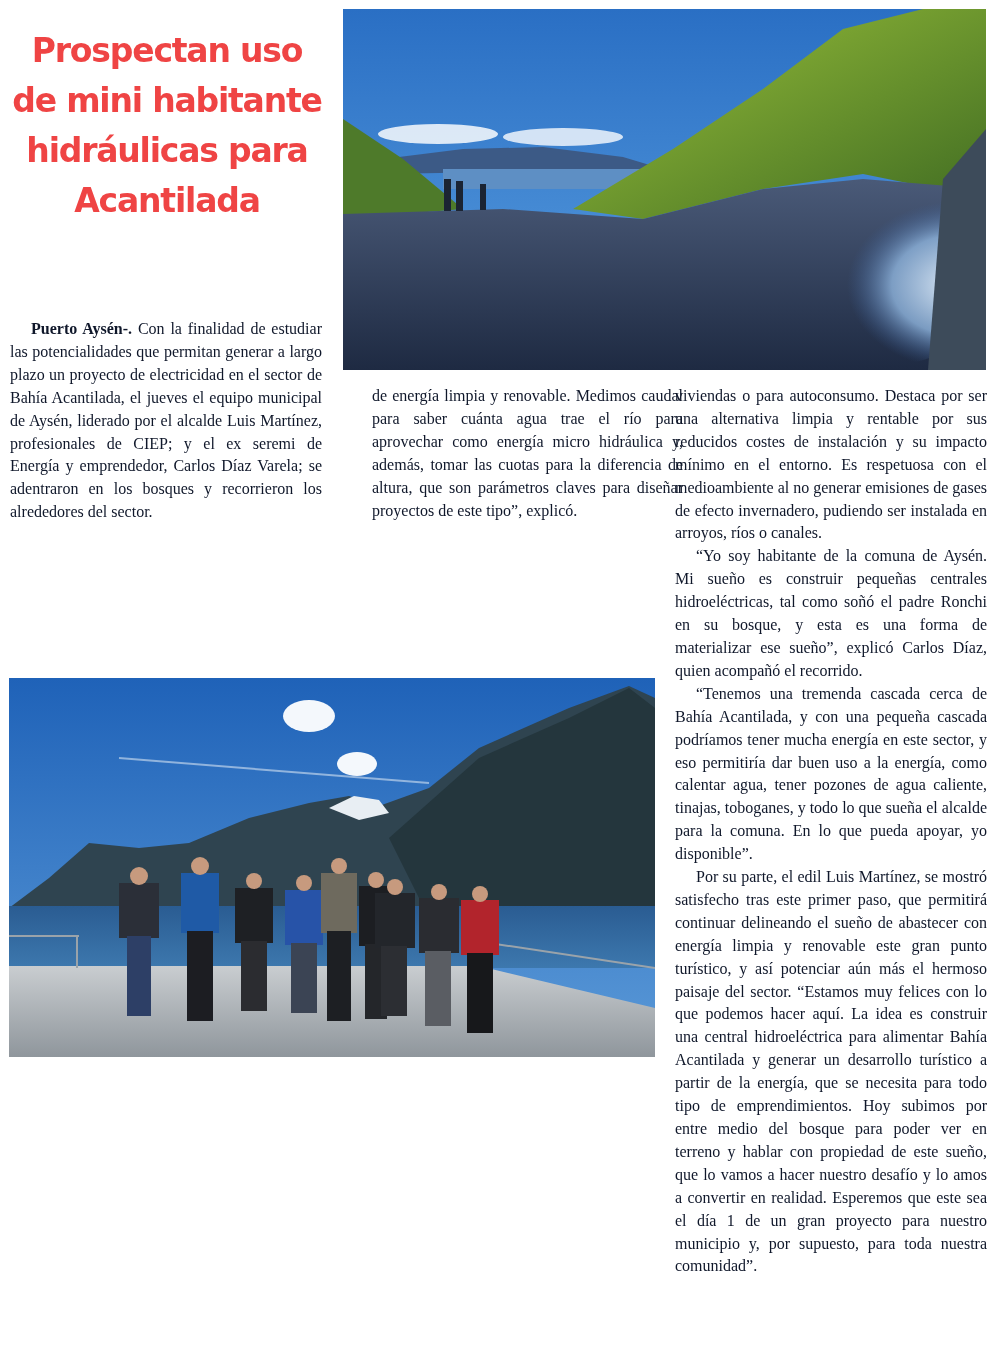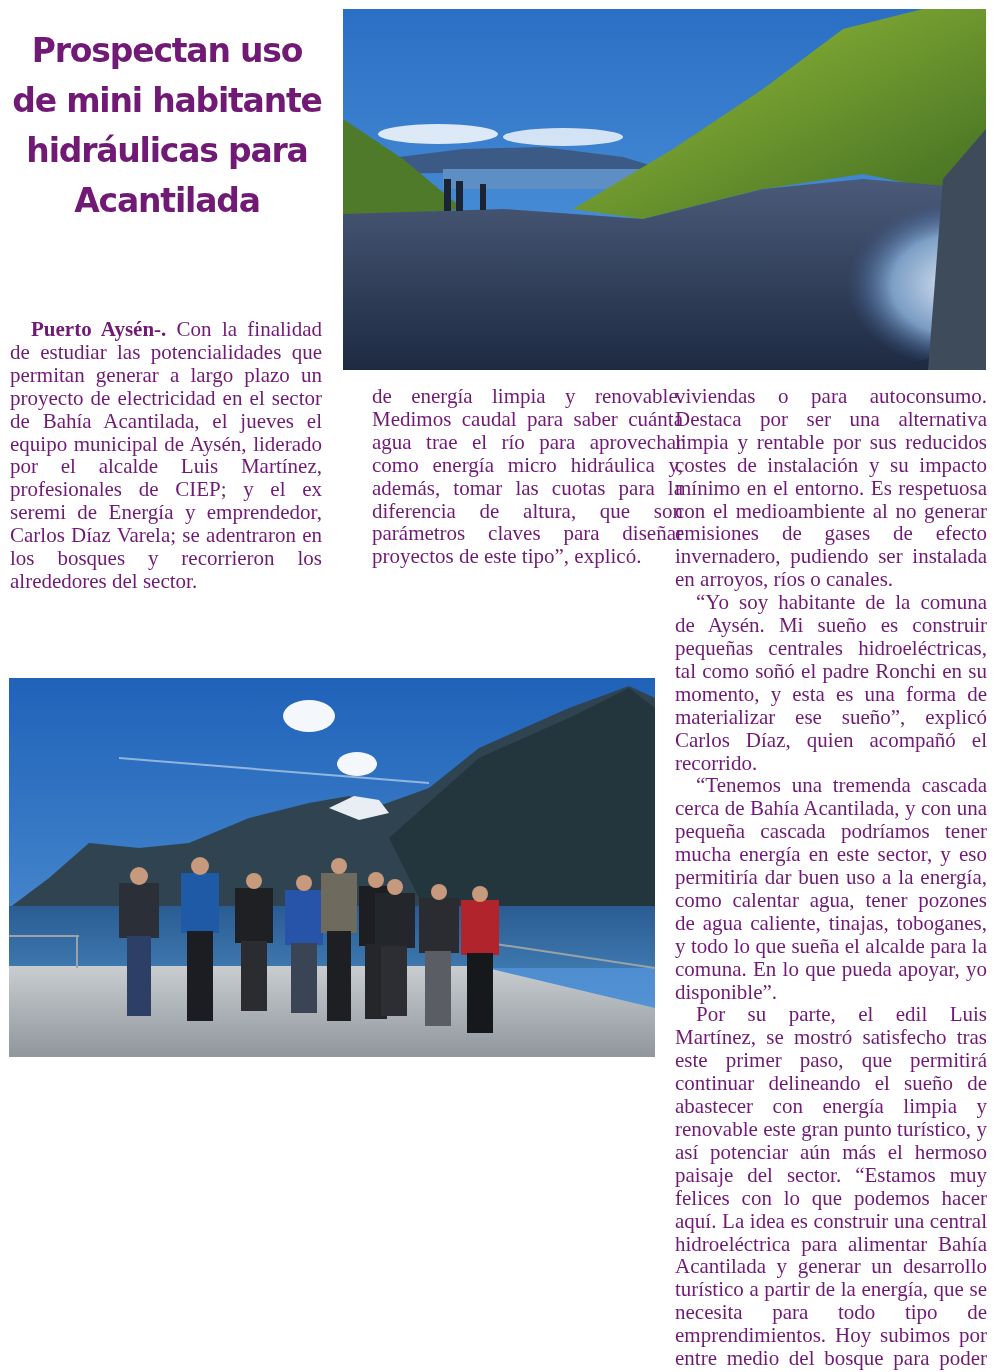--- a/index.html
+++ b/index.html
@@ -1,26 +1,26 @@
 <!DOCTYPE html>
 <html><head>
 <meta charset="utf-8">
 <style>
   html, body { margin:0; padding:0; background:#ffffff; }
   body { width:1000px; height:1372px; position:relative; overflow:hidden; }
   .headline {
     position:absolute; left:6px; top:4px; width:322px;
     font-family:"DejaVu Sans", sans-serif; font-weight:bold;
-    font-size:33px; line-height:50px; color:#701a75; text-align:center;
+    font-size:33px; line-height:50px; color:#ef4444; text-align:center;
     letter-spacing:-1.2px;
   }
   .headline span { display:block; }
   .col {
     position:absolute; font-family:"Liberation Serif", serif;
-    font-size:21px; line-height:22.9px; color:#701a75; text-align:justify;
+    font-size:16px; line-height:22.9px; color:#0f172a; text-align:justify;
     hyphens:none;
   }
   .col p { margin:0; text-indent:21px; }
   .col p.cont { text-indent:0; }
   .col1 { left:10px; top:318px; width:312px; }
   .col2 { left:344px; top:385px; width:311px;margin-left:28px; }
   .col3 { left:675px; top:385px; width:312px; }
   .dateline { font-weight:bold; }
   .photo { position:absolute; overflow:hidden; }
   .photo svg { display:block; width:100%; height:100%; }
@@ -79,21 +79,21 @@
 <div class="col col1">
   <p><span class="dateline">Puerto Aysén-.</span> <span>Con la finalidad de estudiar las potencialidades que permitan generar a largo plazo un proyecto de electricidad en el sector de Bahía Acantilada, el jueves el equipo municipal de Aysén, liderado por el alcalde Luis Martínez, profesionales de CIEP; y el ex seremi de Energía y emprendedor, Carlos Díaz Varela; se adentraron en los bosques y recorrieron los alrededores del sector.</span></p>
 </div>
 
 <div class="col col2">
   <p class="cont">de energía limpia y renovable. Medimos caudal para saber cuánta agua trae el río para aprovechar como energía micro hidráulica y, además, tomar las cuotas para la diferencia de altura, que son parámetros claves para diseñar proyectos de este tipo”, explicó.</p>
 </div>
 
 <div class="col col3">
   <p class="cont">viviendas o para autoconsumo. Destaca por ser una alternativa limpia y rentable por sus reducidos costes de instalación y su impacto mínimo en el entorno. Es respetuosa con el medioambiente al no generar emisiones de gases de efecto invernadero, pudiendo ser instalada en arroyos, ríos o canales.</p>
-  <p>“Yo soy habitante de la comuna de Aysén. Mi sueño es construir pequeñas centrales hidroeléctricas, tal como soñó el padre Ronchi en su momento, y esta es una forma de materializar ese sueño”, explicó Carlos Díaz, quien acompañó el recorrido.</p>
+  <p>“Yo soy habitante de la comuna de Aysén. Mi sueño es construir pequeñas centrales hidroeléctricas, tal como soñó el padre Ronchi en su bosque, y esta es una forma de materializar ese sueño”, explicó Carlos Díaz, quien acompañó el recorrido.</p>
   <p>“Tenemos una tremenda cascada cerca de Bahía Acantilada, y con una pequeña cascada podríamos tener mucha energía en este sector, y eso permitiría dar buen uso a la energía, como calentar agua, tener pozones de agua caliente, tinajas, toboganes, y todo lo que sueña el alcalde para la comuna. En lo que pueda apoyar, yo disponible”.</p>
   <p>Por su parte, el edil Luis Martínez, se mostró satisfecho tras este primer paso, que permitirá continuar delineando el sueño de abastecer con energía limpia y renovable este gran punto turístico, y así potenciar aún más el hermoso paisaje del sector. “Estamos muy felices con lo que podemos hacer aquí. La idea es construir una central hidroeléctrica para alimentar Bahía Acantilada y generar un desarrollo turístico a partir de la energía, que se necesita para todo tipo de emprendimientos. Hoy subimos por entre medio del bosque para poder ver en terreno y hablar con propiedad de este sueño, que lo vamos a hacer nuestro desafío y lo amos a convertir en realidad. Esperemos que este sea el día 1 de un gran proyecto para nuestro municipio y, por supuesto, para toda nuestra comunidad”.</p>
 </div>
 
 <div class="photo photo-bottom">
   <svg viewBox="0 0 646 379" preserveAspectRatio="none">
     <defs>
       <linearGradient id="sky2" x1="0" y1="0" x2="0" y2="1">
         <stop offset="0" stop-color="#1f62b8"></stop>
           <stop offset="1" stop-color="#5b9ad8"></stop>

